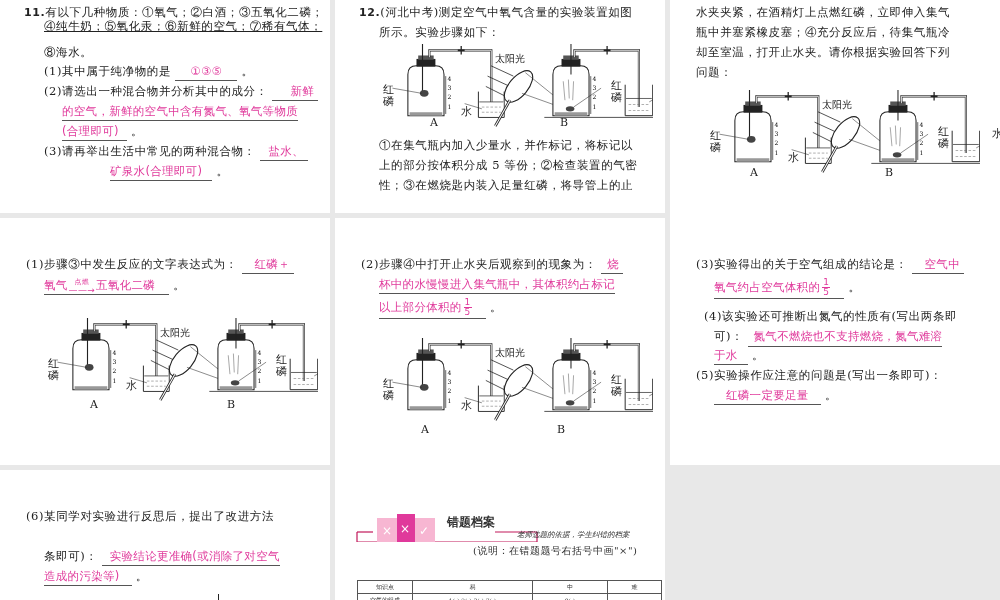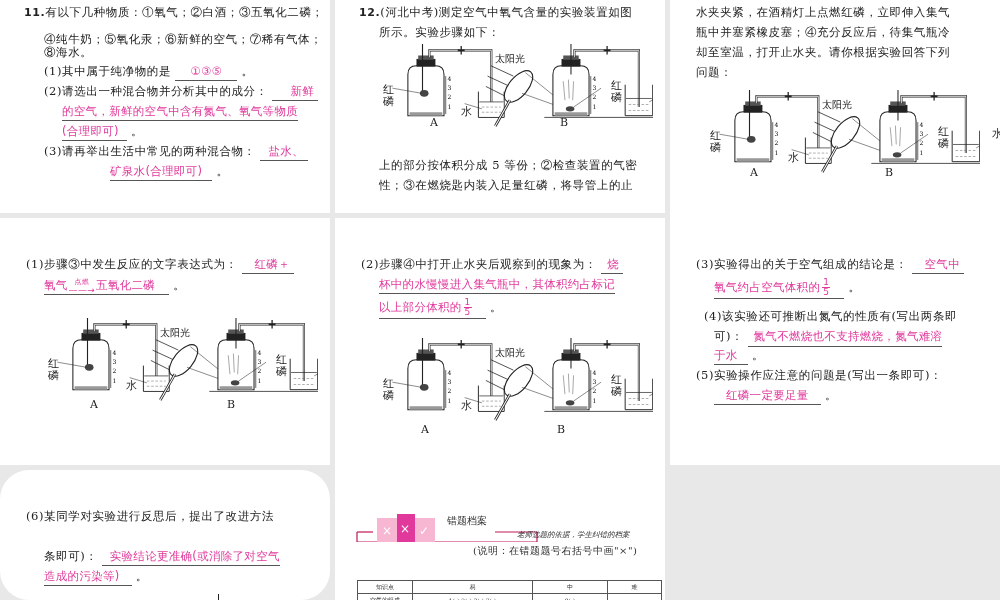--- a/index.html
+++ b/index.html
@@ -5,21 +5,21 @@
   * { box-sizing: border-box; margin: 0; padding: 0; }
   html, body { width: 1000px; height: 600px; overflow: hidden; background: #e8e8e8; }
   body { position: relative; font-family: "DejaVu Serif", "Liberation Serif", serif; color: #222; }
   .panel { position: absolute; background: #ffffff; overflow: hidden; }
   .p1 { left: 0; top: 0; width: 330px; height: 213px; }
   .p2 { left: 335px; top: 0; width: 330px; height: 213px; }
   .p3 { left: 670px; top: 0; width: 330px; height: 228px; }
   .p4 { left: 0; top: 218px; width: 330px; height: 247px; }
   .p5 { left: 335px; top: 218px; width: 330px; height: 289px; }
   .p6 { left: 670px; top: 218px; width: 330px; height: 247px; }
-  .p7 { left: 0; top: 470px; width: 330px; height: 130px; border-radius: 29px; }
+  .p7 { left: 0; top: 470px; width: 330px; height: 130px; }
   .p8 { left: 335px; top: 470px; width: 330px; height: 130px; }
   .p9 { left: 670px; top: 470px; width: 330px; height: 130px; background: #e8e8e8; }
 
   .txt { position: absolute; font-size: 11.5px; line-height: 20px; white-space: nowrap; letter-spacing: 0.6px; }
   .qnum { font-weight: bold; font-family: "DejaVu Sans", sans-serif; font-size: 11px; }
   .ans { color: #e0399b; font-family: "DejaVu Sans", "Liberation Sans", sans-serif; font-size: 11.5px; letter-spacing: 0.3px; }
   .ul { border-bottom: 1px solid #555; display: inline-block; padding: 0 4px; line-height: 17px; }
   .frac { display: inline-flex; flex-direction: column; align-items: center; vertical-align: middle; font-size: 9px; line-height: 9px; color: #e0399b; margin: 0 2px; }
   .frac span.num { border-bottom: 1px solid #e0399b; padding: 0 1px; }
   .arrow-cond { display: inline-flex; flex-direction: column; align-items: center; vertical-align: middle; color: #e0399b; font-size: 7px; line-height: 8px; margin: 0 1px; }
@@ -30,21 +30,21 @@
   .table { position: absolute; left: 22px; top: 110px; width: 305px; border-collapse: collapse; font-size: 6px; }
   .table td, .table th { border: 1px solid #555; height: 13px; text-align: center; font-weight: normal; color: #333; }
 </style>
 </head>
 <body>
 
 <div class="panel p1">
   <div class="txt" style="left:24px; top:2px;">
     <span class="qnum">11.</span><span>有以下几种物质：①氧气；②白酒；③五氧化二磷；</span>
   </div>
-  <div class="txt" style="left:44px; top:29px;">④纯牛奶；⑤氧化汞；⑥新鲜的空气；⑦稀有气体；</div>
+  <div class="txt" style="left:44px; top:16px;text-decoration:underline;">④纯牛奶；⑤氧化汞；⑥新鲜的空气；⑦稀有气体；</div>
   <div class="txt" style="left:44px; top:42px;">⑧海水。</div>
 
   <div class="txt" style="left:44px; top:61px;">
     <span>(1)其中属于纯净物的是</span>
     <span class="ul ans" style="width:62px; text-align:center;">①③⑤</span>
     <span>。</span>
   </div>
   <div class="txt" style="left:44px; top:81px;">
     <span>(2)请选出一种混合物并分析其中的成分：</span>
     <span class="ul ans" style="width:46px; text-align:right;">新鲜</span>
@@ -156,20 +156,21 @@
     </svg>
     <div class="fig-label" style="left:0px; top:40px; line-height:12px;"><span>红</span><br><span>磷</span></div>
     <div class="fig-label" style="left:78px; top:60px;">水</div>
     <div class="fig-label" style="left:112px; top:8px; font-size:10px;">太阳光</div>
     <div class="fig-label" style="left:228px; top:36px; line-height:12px;"><span>红</span><br><span>磷</span></div>
     
   </div>
   <div class="fig-label" style="left:95px; top:116px;">A</div>
   <div class="fig-label" style="left:225px; top:116px;">B</div>
 
+  <div class="txt" style="left:44px; top:135px;">①在集气瓶内加入少量水，并作标记，将标记以</div>
   <div class="txt" style="left:44px; top:155px;">上的部分按体积分成 5 等份；②检查装置的气密</div>
   <div class="txt" style="left:44px; top:175px;">性；③在燃烧匙内装入足量红磷，将导管上的止</div>
 </div>
 
 <div class="panel p3">
   <div class="txt" style="left:26px; top:2px;">水夹夹紧，在酒精灯上点燃红磷，立即伸入集气</div>
   <div class="txt" style="left:26px; top:22px;">瓶中并塞紧橡皮塞；④充分反应后，待集气瓶冷</div>
   <div class="txt" style="left:26px; top:42px;">却至室温，打开止水夹。请你根据实验回答下列</div>
   <div class="txt" style="left:26px; top:62px;">问题：</div>
 
@@ -312,21 +313,21 @@
       <path d="M2,22 L2,32 L182,32 L182,22" fill="none" stroke="#c2185b" stroke-width="1.2"></path>
       <line x1="2" y1="22" x2="18" y2="22" stroke="#c2185b" stroke-width="1.2"></line>
       <line x1="140" y1="22" x2="182" y2="22" stroke="#c2185b" stroke-width="1.2"></line>
       <rect x="22" y="8" width="20" height="24" fill="#f7b6d2"></rect>
       <rect x="42" y="4" width="18" height="28" fill="#e0399b"></rect>
       <rect x="60" y="8" width="20" height="24" fill="#f7b6d2"></rect>
       <text x="27" y="25" font-size="12" fill="#fff" font-family="DejaVu Sans, sans-serif">×</text>
       <text x="45" y="23" font-size="12" fill="#fff" font-family="DejaVu Sans, sans-serif">×</text>
       <text x="64" y="25" font-size="12" fill="#fff" font-family="DejaVu Sans, sans-serif">✓</text>
     </svg>
-    <div style="position:absolute; left:92px; top:4px; font-family:'DejaVu Sans', sans-serif; font-weight:normal; font-size:10px; color:#333;">错题档案</div>
+    <div style="position:absolute; left:92px; top:4px; font-family:'DejaVu Sans', sans-serif; font-weight:bold; font-size:12px; color:#333;">错题档案</div>
   </div>
   <div style="position:absolute; left:182px; top:60px; font-size:7.5px; font-style:italic; color:#333; white-space:nowrap;">老师选题的依据，学生纠错的档案</div>
   <div style="position:absolute; left:138px; top:74px; font-size:10px; color:#333; white-space:nowrap; letter-spacing:0.5px;">(说明：在错题题号右括号中画"×")</div>
 
   <table class="table">
     <tbody>
         <tr>
       <th style="width:55px;">知识点</th>
       <th style="width:120px;">易</th>
       <th style="width:75px;">中</th>

